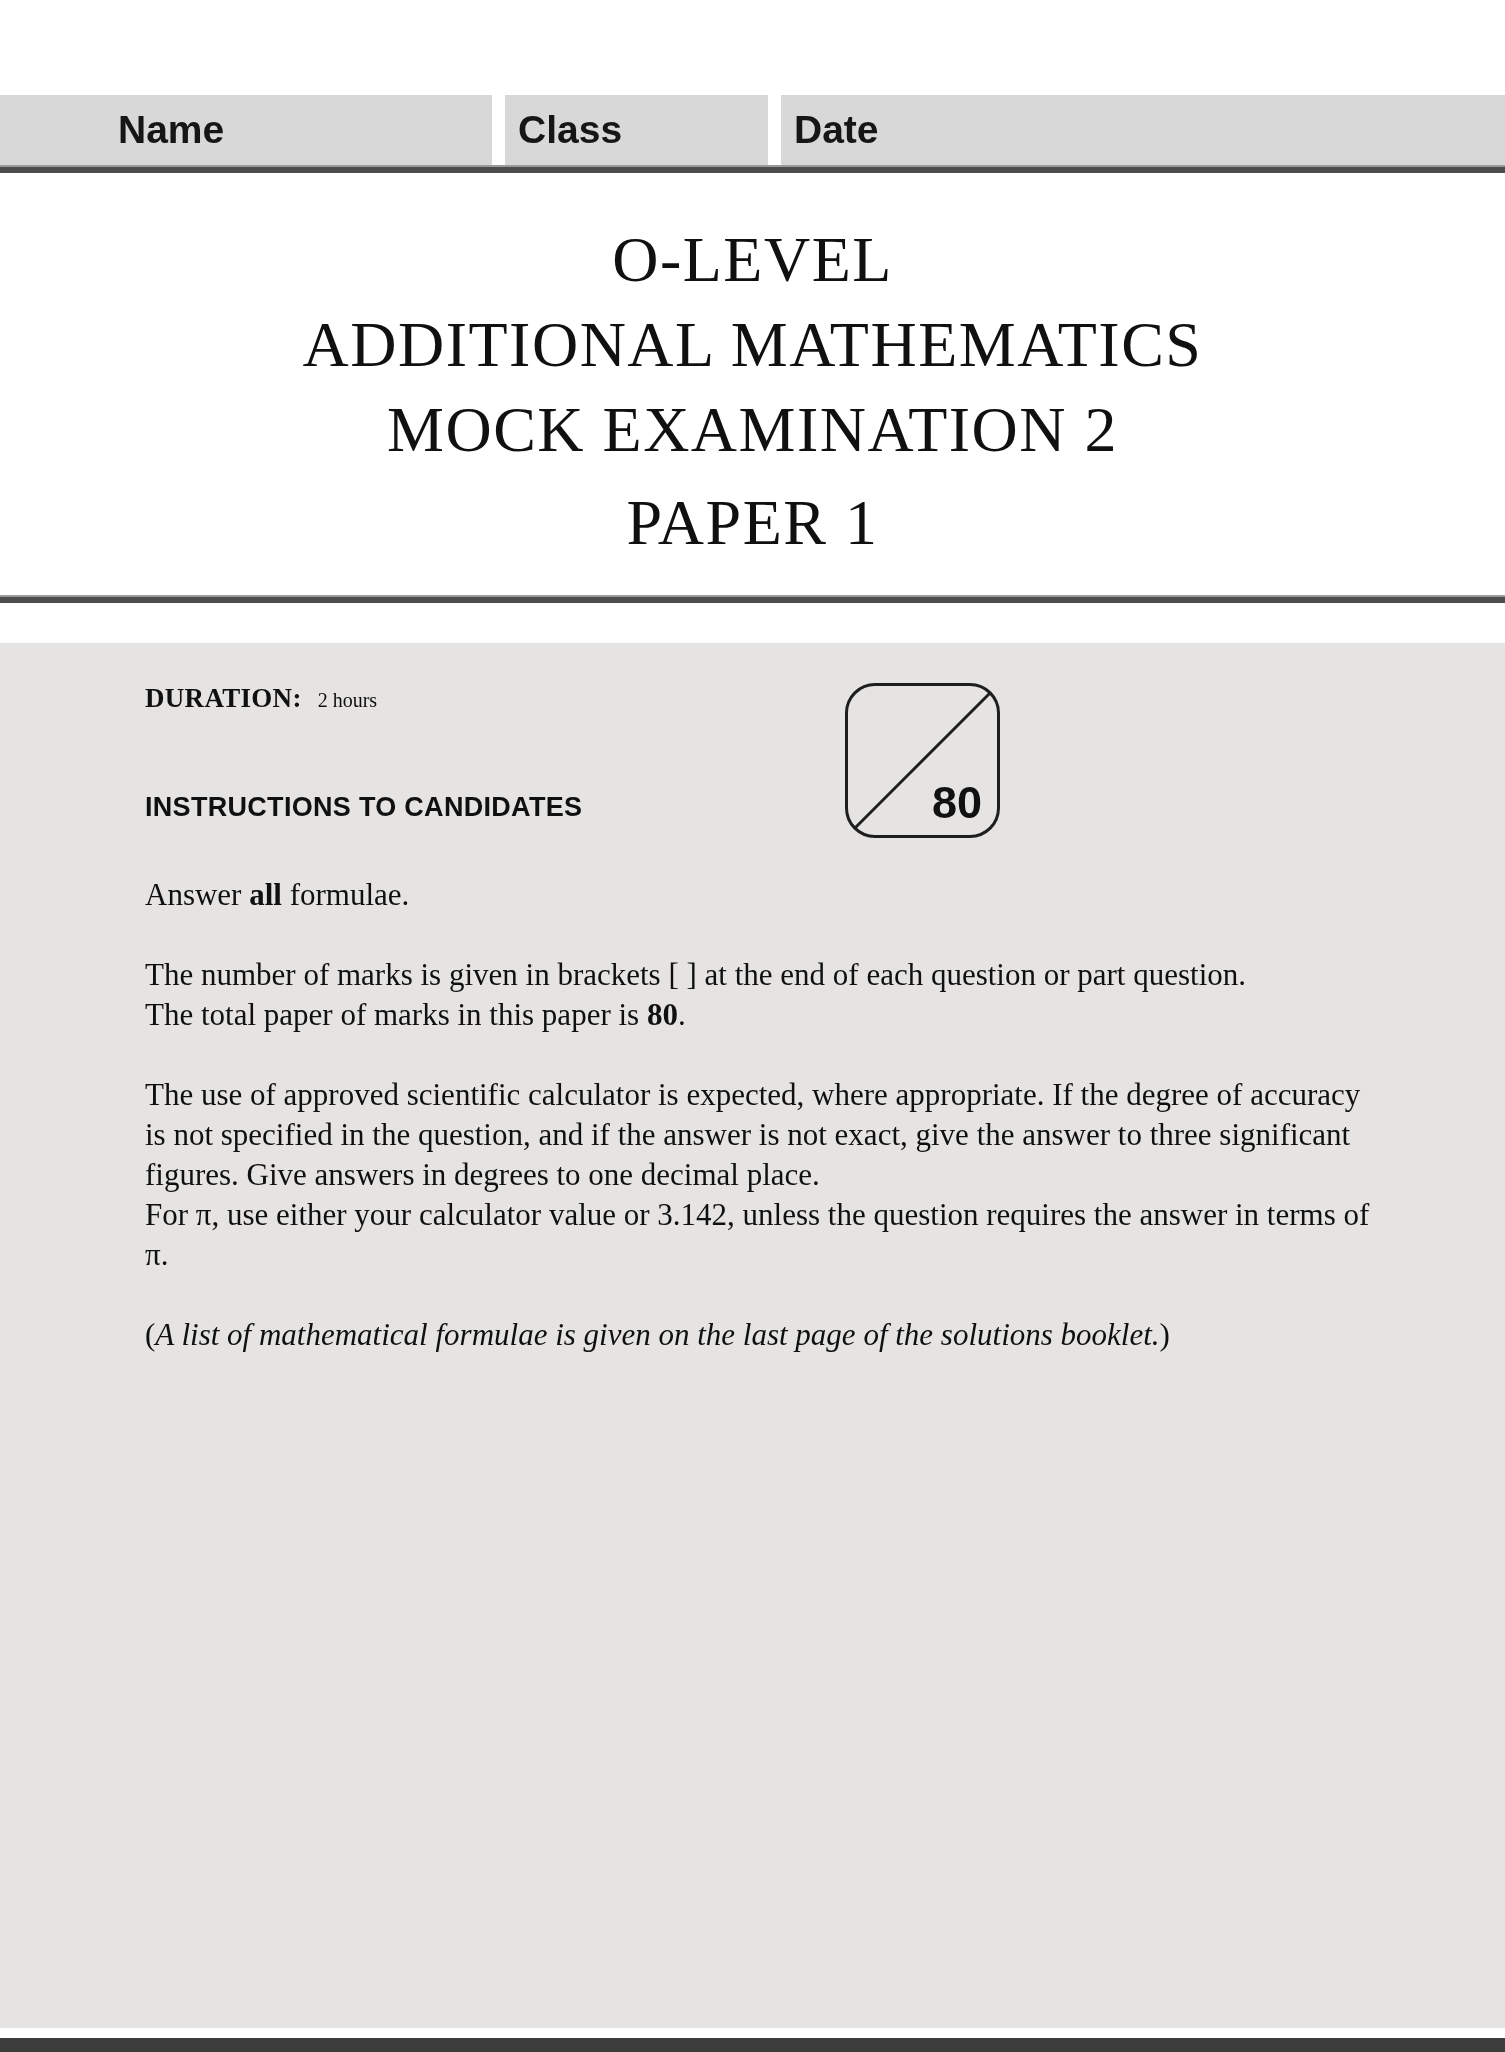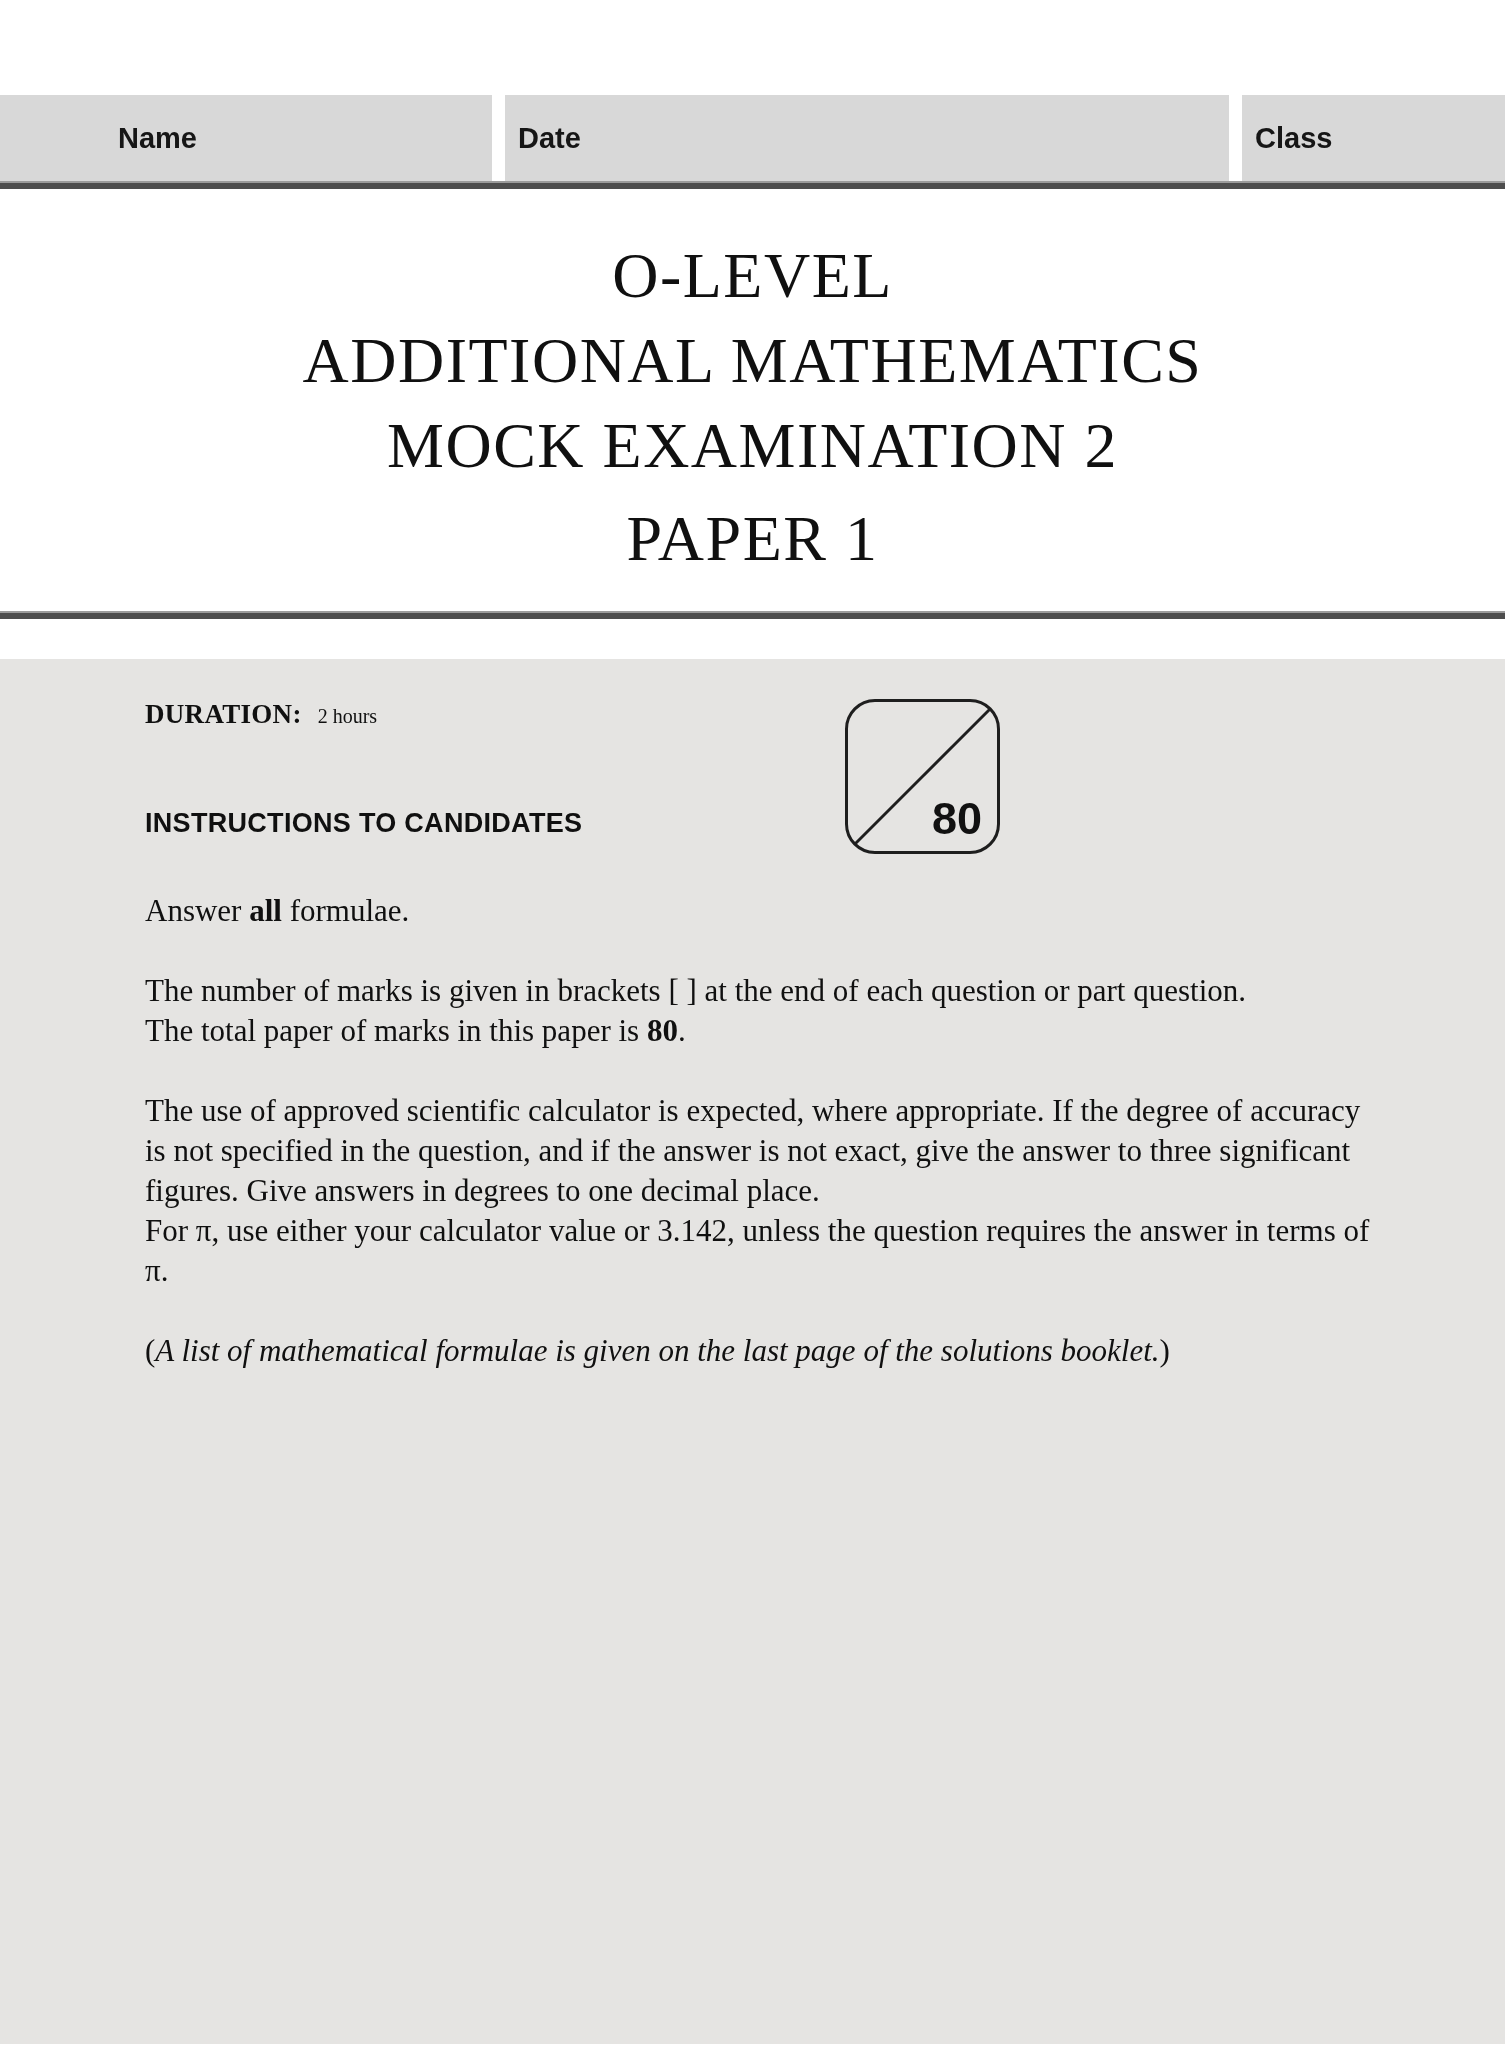--- a/index.html
+++ b/index.html
@@ -15,26 +15,26 @@
   }
 
   
   .candidate-fields {
     display: flex;
     gap: 13px;
     margin-top: 95px;
   }
   .field-box {
     background: #d8d8d8;
-    height: 86px;
+    height: 70px;
     display: flex;
     align-items: center;
     font-family: "Liberation Sans", sans-serif;
     font-weight: bold;
-    font-size: 29px;
+    font-size: 39px;
     color: #161616;
   }
   .field-box.name  { width: 492px; padding-left: 118px; }
   .field-box.class { width: 263px; padding-left: 13px; }
   .field-box.date  { flex: 1;      padding-left: 13px; }
 
   
   .rule {
     height: 8px;
     background: linear-gradient(to bottom, #9b9b9b 0 2px, #4d4d4d 2px 100%);
@@ -126,25 +126,25 @@
     background: #3c3c3c;
   }
 </style>
 </head>
 <body>
 
 <div class="candidate-fields">
   <div class="field-box name">
     <span>Name</span>
   </div>
+  <div class="field-box class">
+    <span>Class</span>
+  </div>
   <div class="field-box date">
     <span>Date</span>
-  </div>
-  <div class="field-box class">
-    <span>Class</span>
   </div>
 </div>
 
 <div class="rule"></div>
 
 <div class="exam-title">
   <div class="title-line">O-LEVEL</div>
   <div class="title-line">ADDITIONAL MATHEMATICS</div>
   <div class="title-line">MOCK EXAMINATION 2</div>
   <div class="title-line paper">PAPER 1</div>

